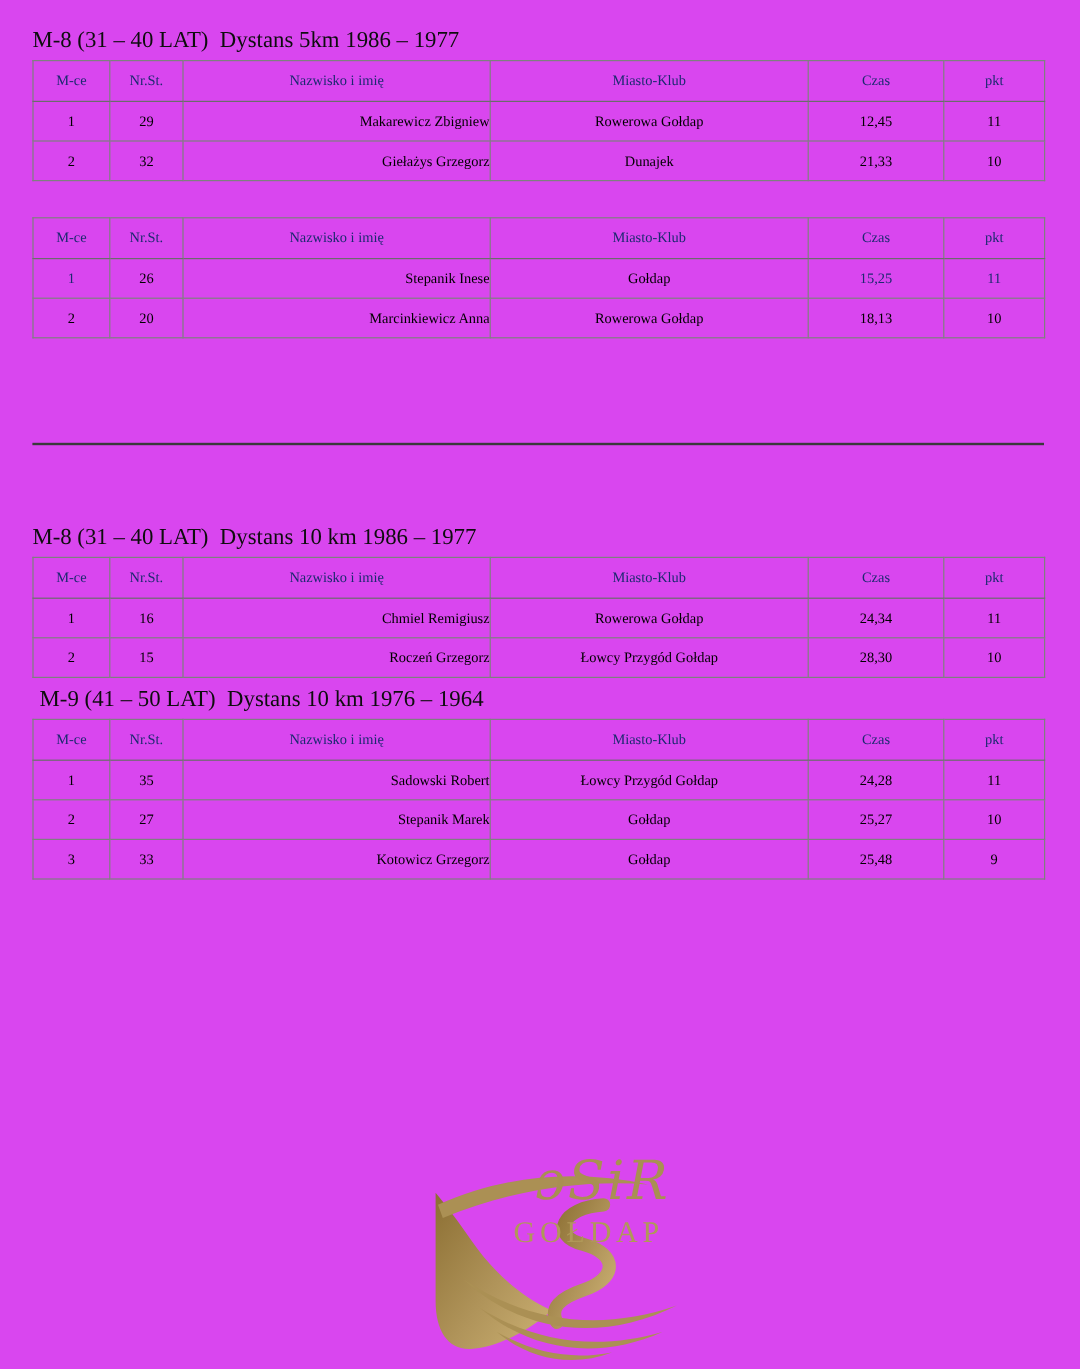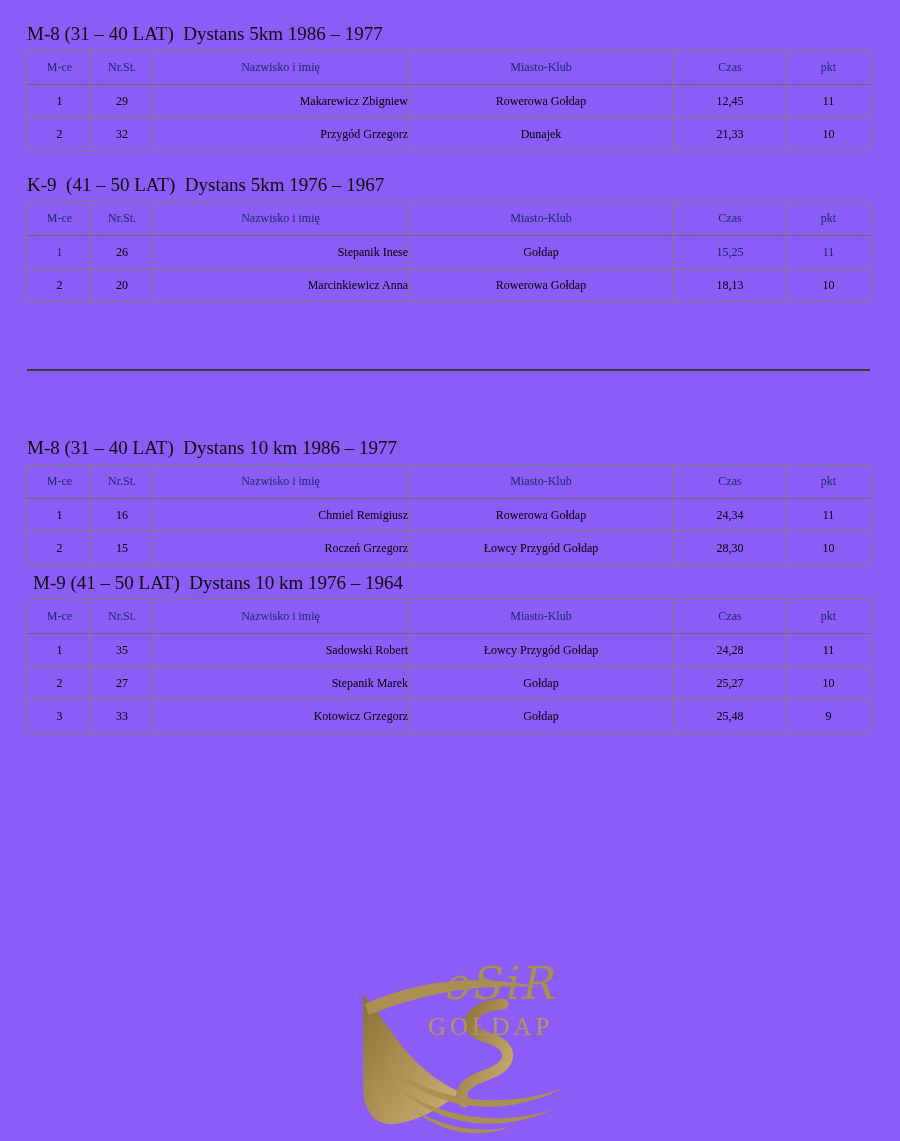--- a/index.html
+++ b/index.html
@@ -1,19 +1,19 @@
 <!DOCTYPE html>
 <html><head>
 <meta charset="utf-8">
 <style>
   html,body { margin:0; padding:0; background:#ffffff; }
   .page {
     position:relative;
     width:900px; height:1141px;
-    background:#8b5cf6;
+    background:#d946ef;
     font-family:"Liberation Serif", serif;
     color:#000000;
     overflow:hidden;
   }
   .section { position:absolute; left:27px; width:843px; }
   .sec1 { top:24px; }
   .sec2 { top:175px; }
   .sec3 { top:438px; }
   .sec4 { top:573px; }
   .section-title {
@@ -99,31 +99,30 @@
             <td class="col-mce">1</td>
             <td class="col-nr">29</td>
             <td class="col-name">Makarewicz Zbigniew</td>
             <td class="col-club">Rowerowa Gołdap</td>
             <td class="col-czas">12,45</td>
             <td class="col-pkt">11</td>
           </tr>
           <tr>
             <td class="col-mce">2</td>
             <td class="col-nr">32</td>
-            <td class="col-name">Przygód Grzegorz</td>
+            <td class="col-name">Giełażys Grzegorz</td>
             <td class="col-club">Dunajek</td>
             <td class="col-czas">21,33</td>
             <td class="col-pkt">10</td>
           </tr>
         </tbody>
     </table>
   </div>
 
   <div class="section sec2">
-    <div class="section-title">K-9  (41 – 50 LAT)  Dystans 5km 1976 – 1967</div>
     <table class="results">
       <colgroup>
           <col style="width:64px">
           <col style="width:61px">
           <col style="width:256px">
           <col style="width:265px">
           <col style="width:113px">
           <col style="width:84px">
         </colgroup>
       <thead>

